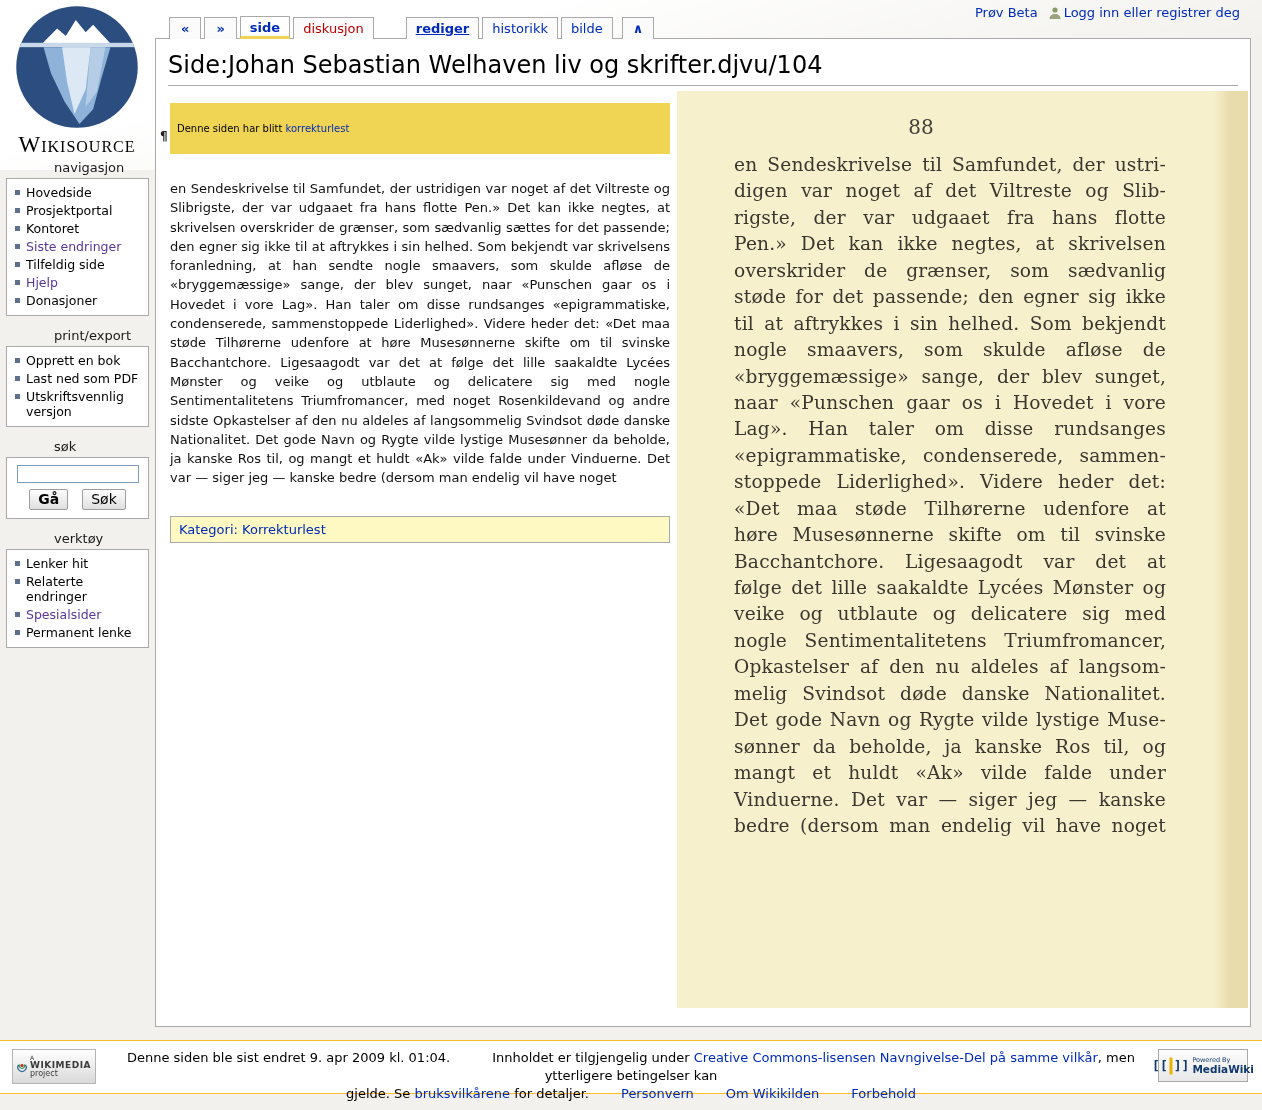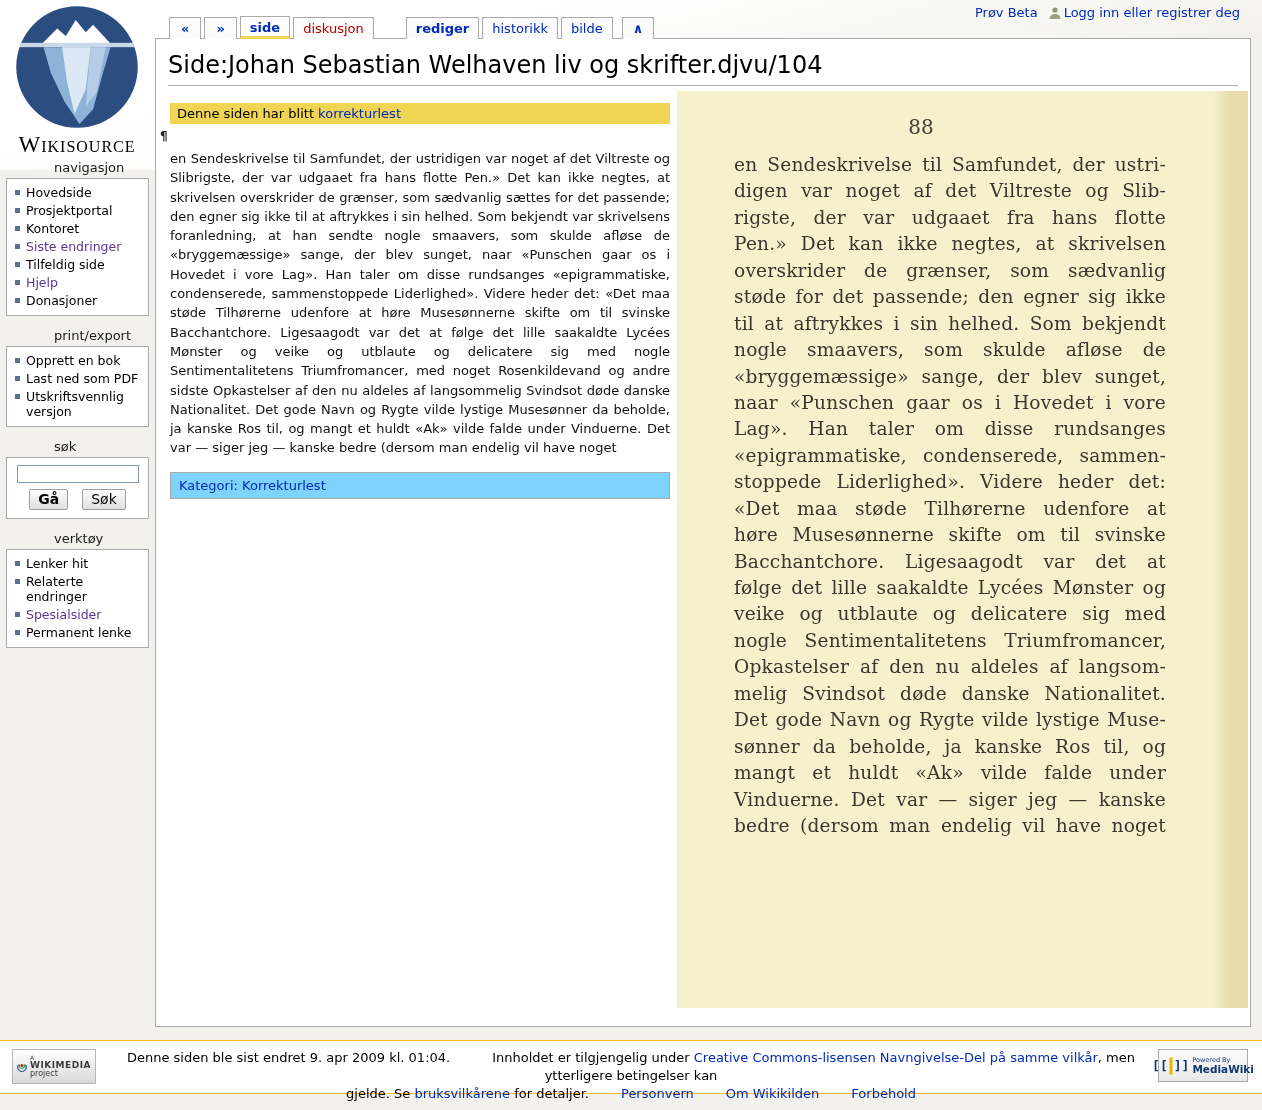--- a/index.html
+++ b/index.html
@@ -42,35 +42,35 @@
   .sbtn { font-size:14px; padding:1px 8px 2px 8px; border:1px solid #9d9d9d; border-radius:2px;
      background:linear-gradient(#fdfdfd,#e0e0e0); cursor:pointer; font-family:inherit; }
   .sbtn.go { font-weight:bold; }
 
   
   #tabs { position:absolute; left:169px; top:16px; display:flex; align-items:flex-end; gap:3px; z-index:4; font-size:13px; }
   .tab { background:#fbfbfb; border:1px solid #aaa; border-bottom:none; padding:3px 9px 3px 9px; line-height:15px;
      color:var(--link,#002bb8); cursor:pointer; white-space:nowrap; }
   .tab.arrow { font-weight:bold; padding:3px 11px; }
   .tab.selected { background:#fff; font-weight:bold; border-bottom:3px solid var(--banner-bg,#f0d453); padding-bottom:1px; }
-  .tab.bold { font-weight:bold; }
+  .tab.bold { font-weight:bold;text-decoration:underline; }
   .tabspacer { width:26px; }
   .tab.up { margin-left:6px; font-weight:bold; padding:3px 10px; }
 
   
   #content { position:absolute; left:155px; top:38px; width:1096px; height:989px; background:#fff;
      border:1px solid #aaa; z-index:2; }
   #firstHeading { font-size:24px; font-weight:normal; line-height:1.2; margin:12px 12px 0 12px;
      padding-bottom:5px; border-bottom:1px solid #aaa; color:#000; }
 
   #leftcol { position:absolute; left:14px; top:64px; width:500px; }
-  #quality-banner { background:var(--banner-bg,#f0d453); padding:3px 7px; font-size:13px; }
+  #quality-banner { background:var(--banner-bg,#f0d453); padding:20px 7px; font-size:10px; }
   #pilcrow { position:absolute; left:4px; top:90px; font-size:12px; font-weight:bold; color:#222; }
   #pagetext { margin-top:25px; text-align:justify; font-size:13px; line-height:19.3px; color:#111; }
-  #catlinks { margin-top:14px; border:1px solid #aaa; background:#7dd3fc; padding:5px 8px; font-size:13px; }
+  #catlinks { margin-top:28px; border:1px solid #aaa; background:#fef9c3; padding:5px 8px; font-size:13px; }
 
   
   #scan { position:absolute; left:521px; top:52px; width:571px; height:917px;
      background: linear-gradient(90deg, var(--scan-bg,#f7f0cc) 0%, var(--scan-bg,#f7f0cc) 94%, var(--scan-edge,#e8dbac) 97%, var(--scan-edge,#e8dbac) 100%); }
   #scan .pagenum { position:absolute; top:24px; left:0; width:488px; text-align:center;
      font-family:"DejaVu Serif","Liberation Serif",serif; font-size:20px; color:#46423a; }
   #scanlines { position:absolute; left:57px; top:63px; width:432px; }
   #scanlines .sline { height:26.45px; font-family:"DejaVu Serif","Liberation Serif",serif;
      font-size:18.6px; color:#3a362e; text-align:justify; text-align-last:justify; letter-spacing:0.2px; white-space:normal; }
 

